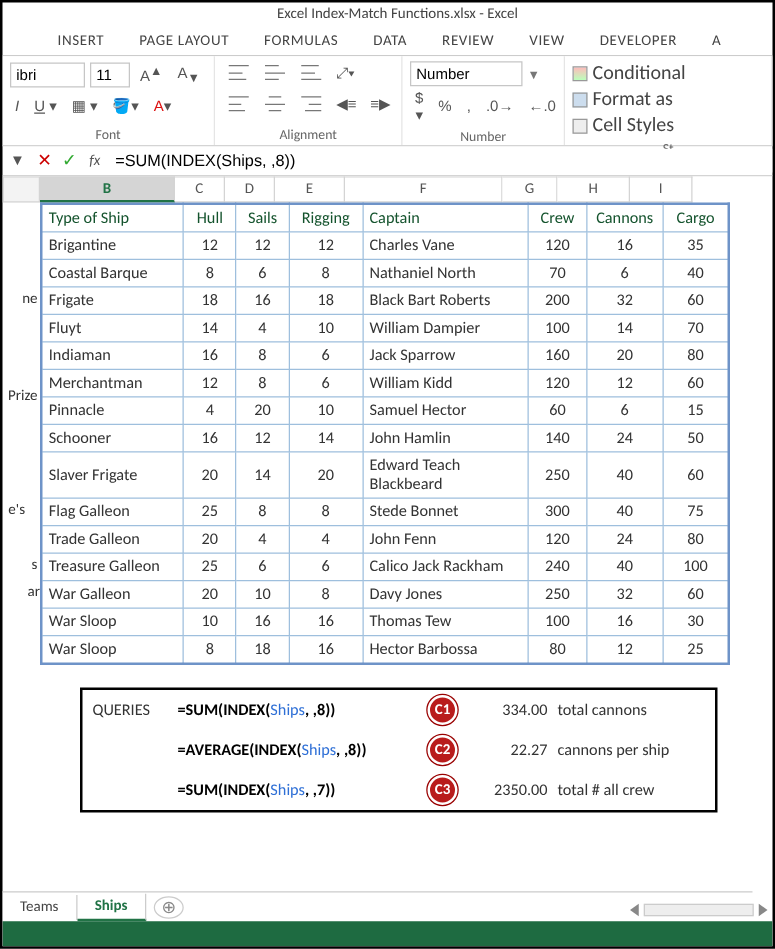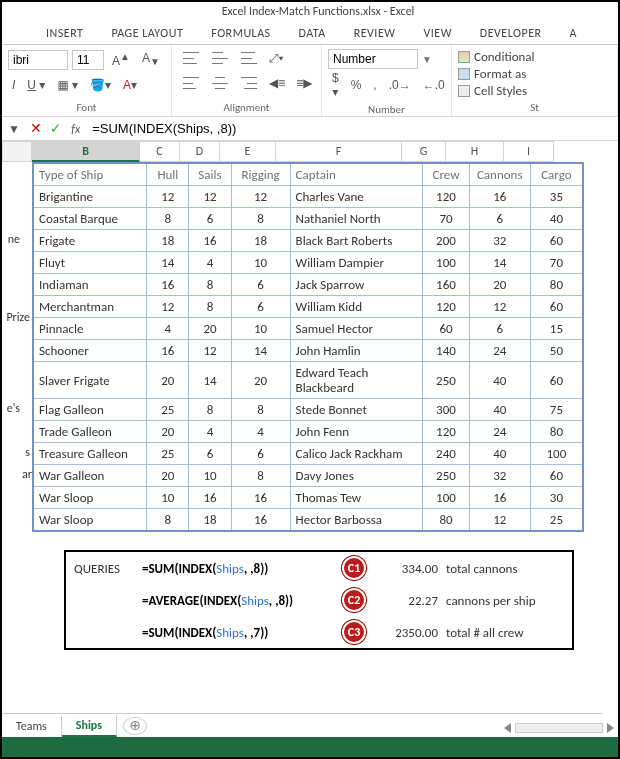--- a/index.html
+++ b/index.html
@@ -11,37 +11,37 @@
   .ribbon-group { border-right: 1px solid #e5e5e5; padding: 4px 6px 2px 6px; display: flex; flex-direction: column; justify-content: space-between; }
   .ribbon-group .label { text-align: center; font-size: 11px; color: #666; padding-top: 2px; }
   .font-row { display: flex; align-items: center; gap: 4px; }
   .font-combo { border: 1px solid #c6c6c6; height: 20px; font-size: 12px; padding: 1px 4px; }
   .btn { border: 1px solid transparent; background: transparent; padding: 1px 3px; font-size: 12px; color: #555; cursor: pointer; }
   .alignment-row { display:flex; gap:3px; }
   .align-icon { width:18px; height:14px; display:flex; flex-direction:column; justify-content:space-between; padding:1px; }
   .align-icon span { height:1px; background:#777; }
   .num-row { display:flex; align-items:center; gap:4px; }
   .num-combo { border:1px solid #c6c6c6; height:20px; width:90px; font-size:12px; padding:1px 4px; }
-  .styles-col { display:flex; flex-direction:column; gap:2px; font-size:13px; color:#444; }
+  .styles-col { display:flex; flex-direction:column; gap:2px; font-size:16px; color:#444; }
   .styles-col .row { display:flex; align-items:center; gap:4px; }
   .mini-swatch { width:12px; height:12px; border:1px solid #999; }
   .formula-bar { display:flex; align-items:center; border-bottom:1px solid #d4d4d4; height:24px; }
   .fx-btn { padding:0 6px; font-size:12px; color:#555; }
   .fx-cancel { font-size:14px; color:#c00; padding:0 4px;}
   .fx-accept { font-size:14px; color:#3a3; padding:0 4px;}
   .fx-fx { font-style:italic; font-size:12px; padding:0 6px; color:#555;}
   .fx-input { flex:1; border:none; padding:2px 6px; font-size:13px; outline:none; }
   .sheet { overflow:hidden; }
   .col-headers { display:grid; grid-template-columns: 30px 108px 40px 40px 56px 126px 44px 58px 50px; }
   .col-headers div { border:1px solid #d4d4d4; border-left:none; text-align:center; font-size:12px; padding:2px 0; background:#fff; color:#555;}
   .col-headers div:first-child { border-left:1px solid #d4d4d4; background:#f3f3f3; }
   .col-headers .sel { background:#d5d5d5; color:#217346; font-weight:bold; border-bottom:2px solid #217346;}
   table.data { border-collapse:collapse; width:552px; margin-left:30px; }
   table.data th, table.data td { border:1px solid #9ebfdd; padding:3px 5px; font-size:13px; }
-  table.data th { background:#fff; color:#737373; font-weight:normal; text-align:left; }
+  table.data th { background:#fff; color:#14532d; font-weight:normal; text-align:left; }
   table.data th.num, table.data td.num { text-align:center; }
   table.data td { background:#fff; }
   .queries { margin:18px 0 12px 62px; border:2px solid #000; width:510px; }
   .queries .qrow { display:grid; grid-template-columns: 74px 200px 34px 70px 130px; align-items:center; padding:4px 2px; font-size:13px; }
   .queries .formula { font-family: Calibri, sans-serif; }
   .queries .formula .fn { color:#000; font-weight:bold;}
   .queries .formula .ref { color:#2e6fd6; }
   .circ { width:24px; height:24px; border-radius:50%; background:#b91c1c; color:#fff; font-weight:bold; display:flex; align-items:center; justify-content:center; font-size:12px; border:2px solid #fff; box-shadow:0 0 0 1px #900;}
   .queries .val { text-align:right; padding-right:8px; font-weight:normal;}
   .queries .desc { color:#333; }
@@ -362,21 +362,21 @@
             <td class="num">18</td>
             <td class="num">16</td>
             <td>Hector Barbossa</td>
             <td class="num">80</td>
             <td class="num">12</td>
             <td class="num">25</td>
           </tr>
         </tbody>
   </table>
   <div id="leftfrags">
-        <div class="left-col-text" style="top: 70px; text-align: right; padding-right: 12px;">ne</div>
+        <div class="left-col-text" style="top: 70px; text-align: right; padding-right: 2px;">ne</div>
         <div class="left-col-text" style="top: 148px; text-align: right; padding-right: 2px;">Prize</div>
         <div class="left-col-text" style="top: 239px; text-align: right; padding-right: 12px;">e's</div>
         <div class="left-col-text" style="top: 283px; text-align: right; padding-right: 2px;">s</div>
         <div class="left-col-text" style="top: 305px; text-align: right; padding-right: 0;">ar</div>
       </div>
   </div>
 
   <div class="queries">
     <div class="qrow">
       <div style="padding-left:6px">QUERIES</div>

